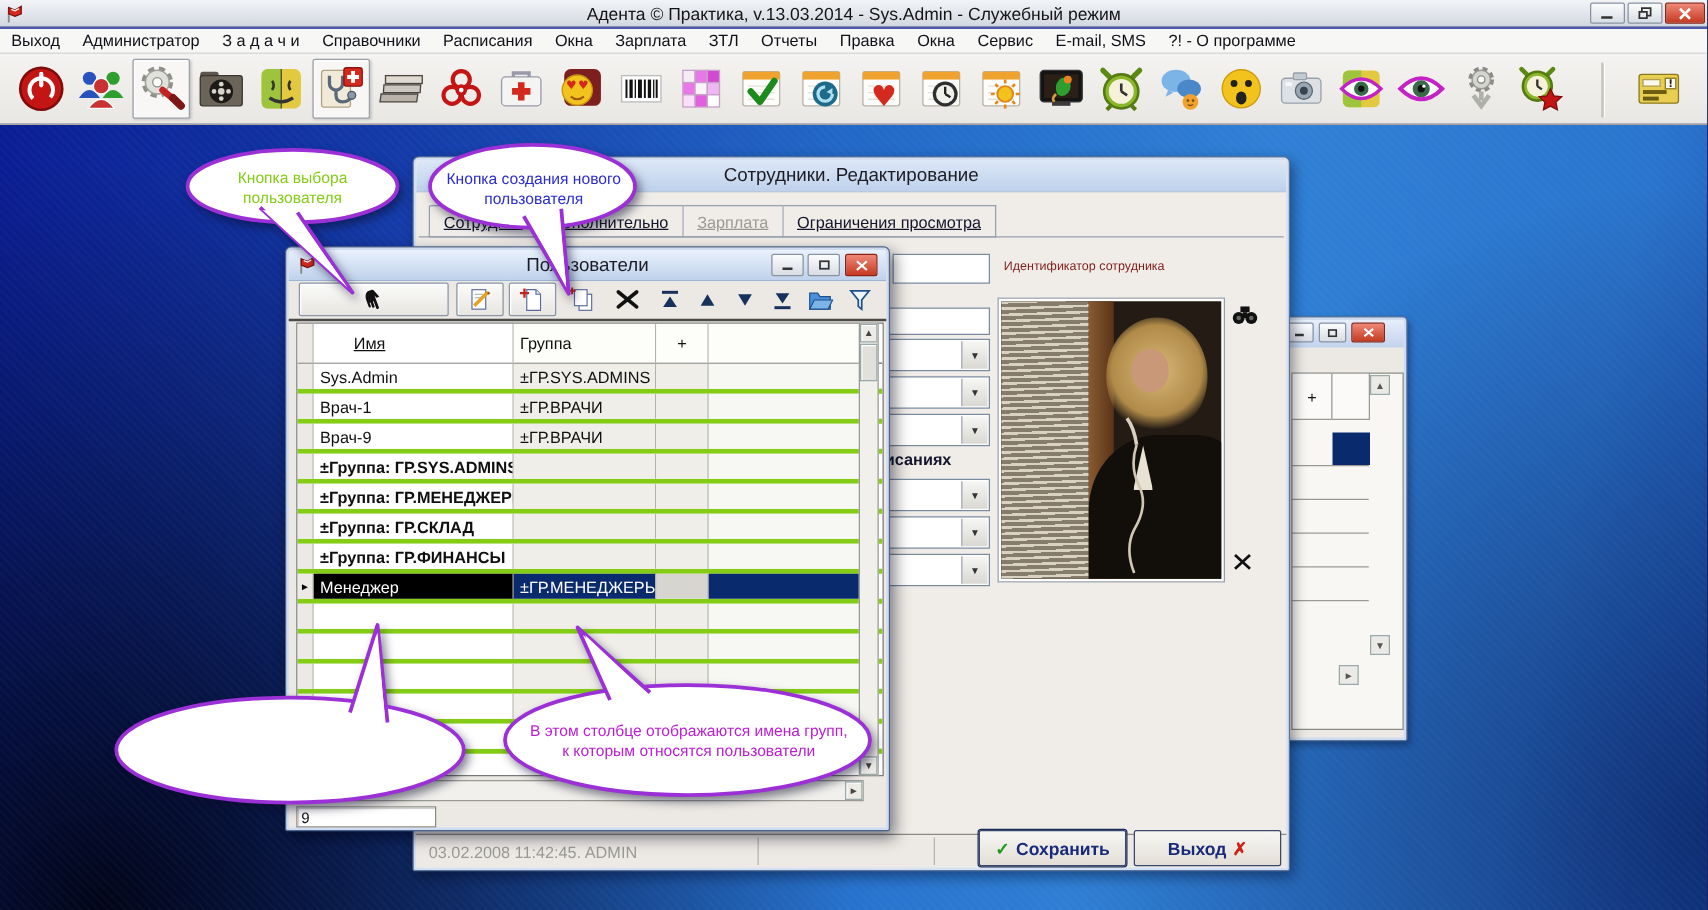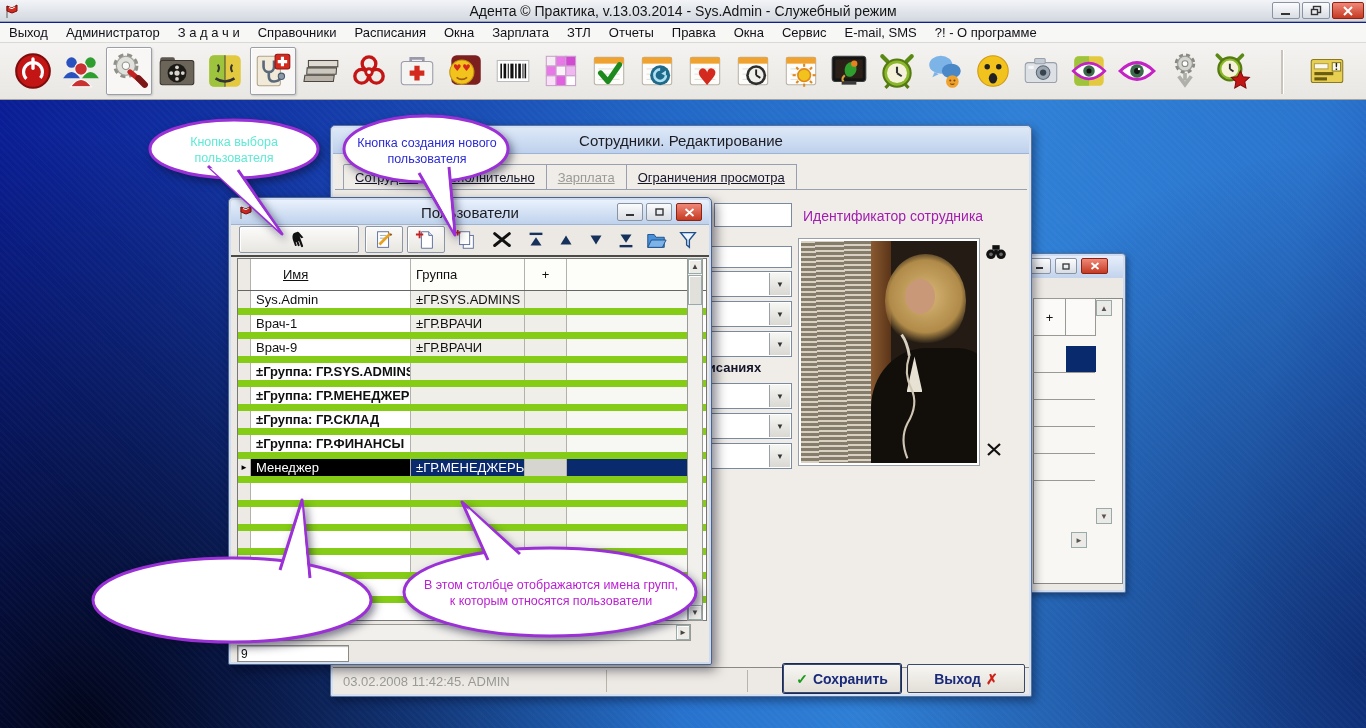--- a/index.html
+++ b/index.html
@@ -76,21 +76,21 @@
   .tab:first-child { border-left:1px solid #98a0b0; border-radius:2px 0 0 0; }
   .tab.disabled { color:#9a9a94; }
   .tabs-base { position:absolute; left:4px; right:4px; top:63px; border-top:1px solid #98a0b0; }
 
   .fld { position:absolute; background:#fff; border:1px solid #7a8aa0; }
   .combo { position:absolute; background:#fff; border:1px solid #7a8aa0; }
   .combo .cbtn { position:absolute; right:1px; top:1px; bottom:1px; width:21px;
     background:linear-gradient(#f6f6f4,#d9d8d3); border-left:1px solid #9aa0a8;
     display:flex; align-items:center; justify-content:center; font-size:8px; color:#333; }
   .bold-label { position:absolute; font-size:13px; font-weight:bold; color:#14142a; white-space:nowrap; }
-  .id-label { position:absolute; font-size:14px; color:#a21caf; white-space:nowrap; }
+  .id-label { position:absolute; font-size:10px; color:#7f1d1d; white-space:nowrap; }
 
   .photo-frame { position:absolute; left:467px; top:112px; width:182px; height:228px;
     background:#fff; border:1px solid #9aa0a8; padding:2px; }
   .photo { position:relative; width:100%; height:100%; overflow:hidden; background:#241c14; }
   .ph-blinds { position:absolute; left:0; top:0; width:40%; height:100%;
     background:repeating-linear-gradient(178deg, #d9d1c2 0 2px, #857c6c 2px 5px); }
   .ph-door { position:absolute; left:40%; top:0; width:11%; height:100%;
     background:linear-gradient(90deg,#8a5a30,#5a3418); }
   .ph-hair { position:absolute; left:48%; top:6%; width:46%; height:42%; border-radius:50%;
     background:radial-gradient(circle at 50% 45%, #d8b878 0%, #b08a48 55%, rgba(90,60,25,0) 72%); }
@@ -132,21 +132,21 @@
   .dlg-toolbar { position:absolute; left:2px; right:2px; top:27px; height:30px; background:#ece9e4; }
   .dtb { position:absolute; top:1px; height:27px; display:flex; align-items:center; justify-content:center;
     border:1px solid #8a96a8; border-radius:2px; background:linear-gradient(#fbfbfa,#e8e6e0);
     box-shadow:inset 1px 1px 0 #fff; }
   .dtb.flat { border-color:transparent; background:none; box-shadow:none; }
   .dtb svg { width:22px; height:22px; display:block; }
   .dlg-sep { position:absolute; left:2px; right:2px; top:57px; height:2px; background:#4a4a46; }
 
   .grid { position:absolute; left:8px; top:60px; width:470px; height:363px;
     background:#fff; border:1px solid #777; overflow:hidden; }
-  .grow { display:flex; height:24px; border-bottom:7px solid #84cc16; }
+  .grow { display:flex; height:24px; border-bottom:4px solid #84cc16; }
   .ghead { display:flex; height:32px; border-bottom:1px solid #666; background:#fdfdfa; }
   .gc { border-right:1px solid #b2b2aa; font-size:13px; color:#101010; padding:0 5px;
     white-space:nowrap; overflow:hidden; display:flex; align-items:center; }
   .c-sel  { width:13px; padding:0 1px; background:#edeae5; font-size:8px; color:#000; justify-content:center; }
   .c-name { width:160px; background:#fff; }
   .c-group{ width:114px; background:#efeee9; }
   .c-plus { width:42px;  background:#efeee9; justify-content:center; }
   .c-last { width:125px; background:#f7f7f4; border-right:none; }
   .ghead .gc { font-size:13px; }
   .ghead .c-name span { text-decoration:underline;margin-left:27px; }
@@ -861,21 +861,21 @@
     <div class="record-field">9</div>
   </div>
 
   
   <svg class="callout-svg" style="left:146px;top:116px" width="180" height="125" viewBox="0 0 180 125">
     <ellipse cx="88" cy="33" rx="84" ry="29" fill="#fff" stroke="#9b30d6" stroke-width="3"></ellipse>
     <polygon points="62,50 92,54 136,118" fill="#fff"></polygon>
     <path d="M62 50L136 118L92 54" fill="none" stroke="#9b30d6" stroke-width="3" stroke-linejoin="round"></path>
     <polygon points="64,52 90,55 132,114" fill="#fff"></polygon>
   </svg>
-  <div class="callout-text" style="left: 158px; top: 128px; width: 152px; height: 44px; color: #5eead4;">Кнопка выбора пользователя</div>
+  <div class="callout-text" style="left: 158px; top: 128px; width: 152px; height: 44px; color: #84cc16;">Кнопка выбора пользователя</div>
 
   <svg class="callout-svg" style="left:341px;top:113px" width="175" height="130" viewBox="0 0 175 130">
     <ellipse cx="85" cy="36" rx="82" ry="33" fill="#fff" stroke="#9b30d6" stroke-width="3"></ellipse>
     <polygon points="78,60 108,54 114,122" fill="#fff"></polygon>
     <path d="M78 60L114 122L108 54" fill="none" stroke="#9b30d6" stroke-width="3" stroke-linejoin="round"></path>
     <polygon points="80,58 106,55 112,117" fill="#fff"></polygon>
   </svg>
   <div class="callout-text" style="left: 352px; top: 122px; width: 150px; height: 58px; color: rgb(43, 43, 212);">Кнопка создания нового пользователя</div>
 
   <svg class="callout-svg" style="left:90px;top:492px" width="285" height="152" viewBox="0 0 285 152">

